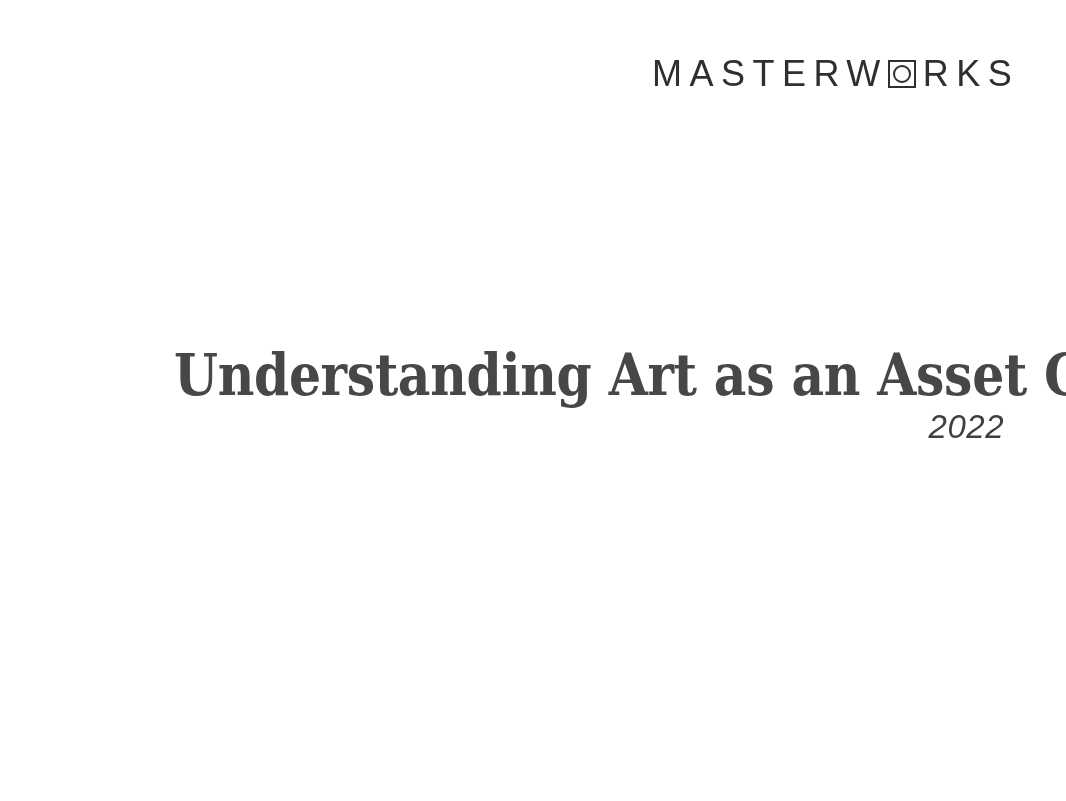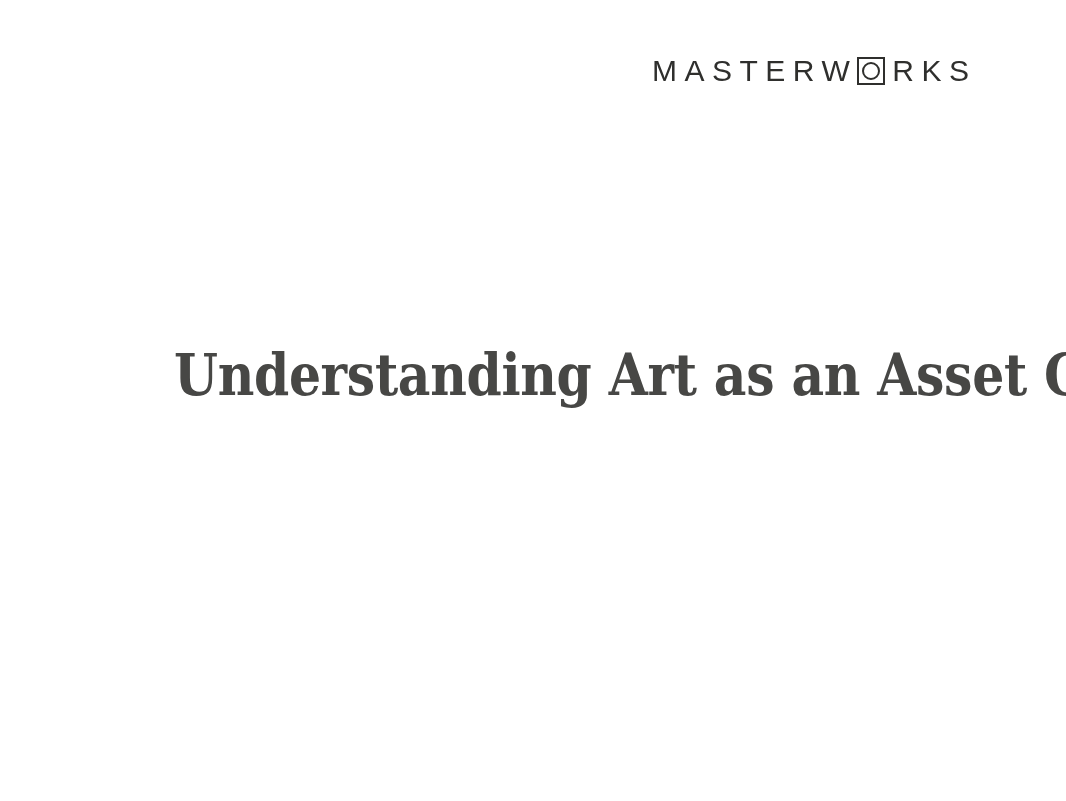--- a/index.html
+++ b/index.html
@@ -41,21 +41,21 @@
     box-sizing: border-box;
   }
 
   
   #header-logo {
     position: absolute;
     left: 652px;
     top: 56px;
   }
   #header-logo .wm-part {
-    font-size: 30px;
+    font-size: 36px;
     letter-spacing: 7.5px;
     line-height: 1;
   }
   #header-logo .wm-box {
     width: 28px;
     height: 28px;
     margin: 0 7px 0 0;
   }
   #header-logo .wm-ring {
     width: 18px;
@@ -113,20 +113,21 @@
   <div id="header-logo" class="wordmark">
     <span class="wm-part">MASTERW</span>
     <span class="wm-box">
       <span class="wm-ring"></span>
     </span>
     <span class="wm-part">RKS</span>
   </div>
 
   <div id="title-block">
     <h1 id="page-title">Understanding Art as an Asset Class</h1>
+    <div id="page-subtitle">2022</div>
   </div>
 
   <div id="footer">
     
 
     
   </div>
 
 </div>
 

